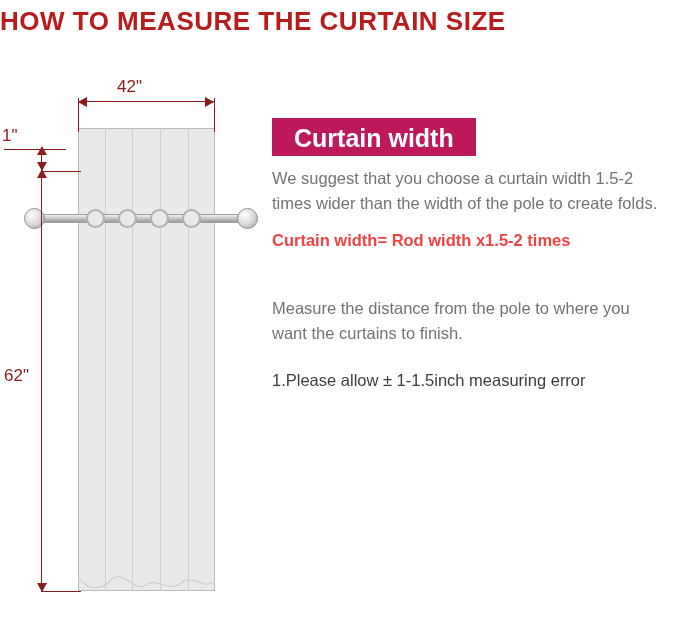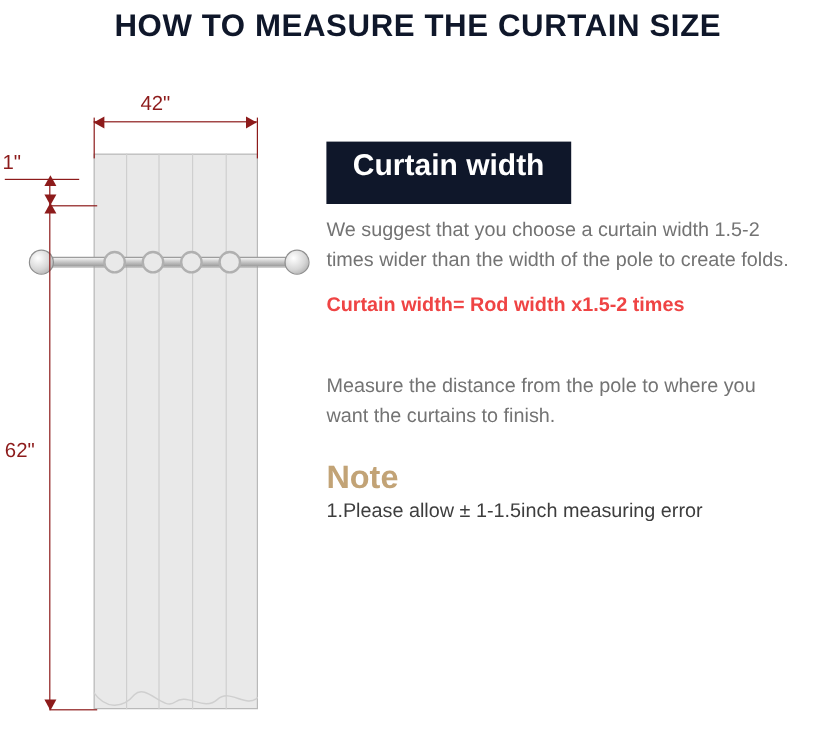--- a/index.html
+++ b/index.html
@@ -14,25 +14,25 @@
     overflow: hidden;
     position: relative;
   }
 
   
   #main-title {
     position: absolute;
     left: 0;
     top: 0;
     width: 601px;
-    text-align: right;
+    text-align: left;
     font-size: 26px;
     font-weight: bold;
     letter-spacing: 0.5px;
-    color: #0f172a;
+    color: #b91c1c;
     line-height: 34px;
     padding-top: 4px;
     white-space: nowrap;
   }
 
   
   #diagram {
     position: absolute;
     left: 0;
     top: 70px;
@@ -152,25 +152,25 @@
   
   #info-column {
     position: absolute;
     left: 272px;
     top: 118px;
     width: 400px;
   }
 
   .section-banner {
     display: inline-block;
-    background: #0f172a;
+    background: #be185d;
     color: #ffffff;
     font-size: 25px;
     font-weight: bold;
-    padding: 5px 22px 17px 22px;
+    padding: 5px 22px 3px 22px;
     line-height: 30px;
     white-space: nowrap;
   }
 
   .body-text {
     color: #737373;
     font-size: 16.5px;
     line-height: 25px;
     margin-top: 10px;
     width: 394px;
@@ -253,15 +253,14 @@
   <div class="section-banner">Curtain width</div>
   <div class="body-text">We suggest that you choose a curtain width 1.5-2 times wider than the width of the pole to create folds.</div>
   <div class="bold-text">Curtain width= Rod width x1.5-2 times</div>
 
   <div class="spacer-lg"></div>
 
   <div class="body-text">Measure the distance from the pole to where you want the curtains to finish.</div>
 
   <div class="spacer-md"></div>
 
-  <div class="note-title">Note</div>
   <div class="note-line">1.Please allow ± 1-1.5inch measuring error</div>
 </div>
 
 </body></html>

